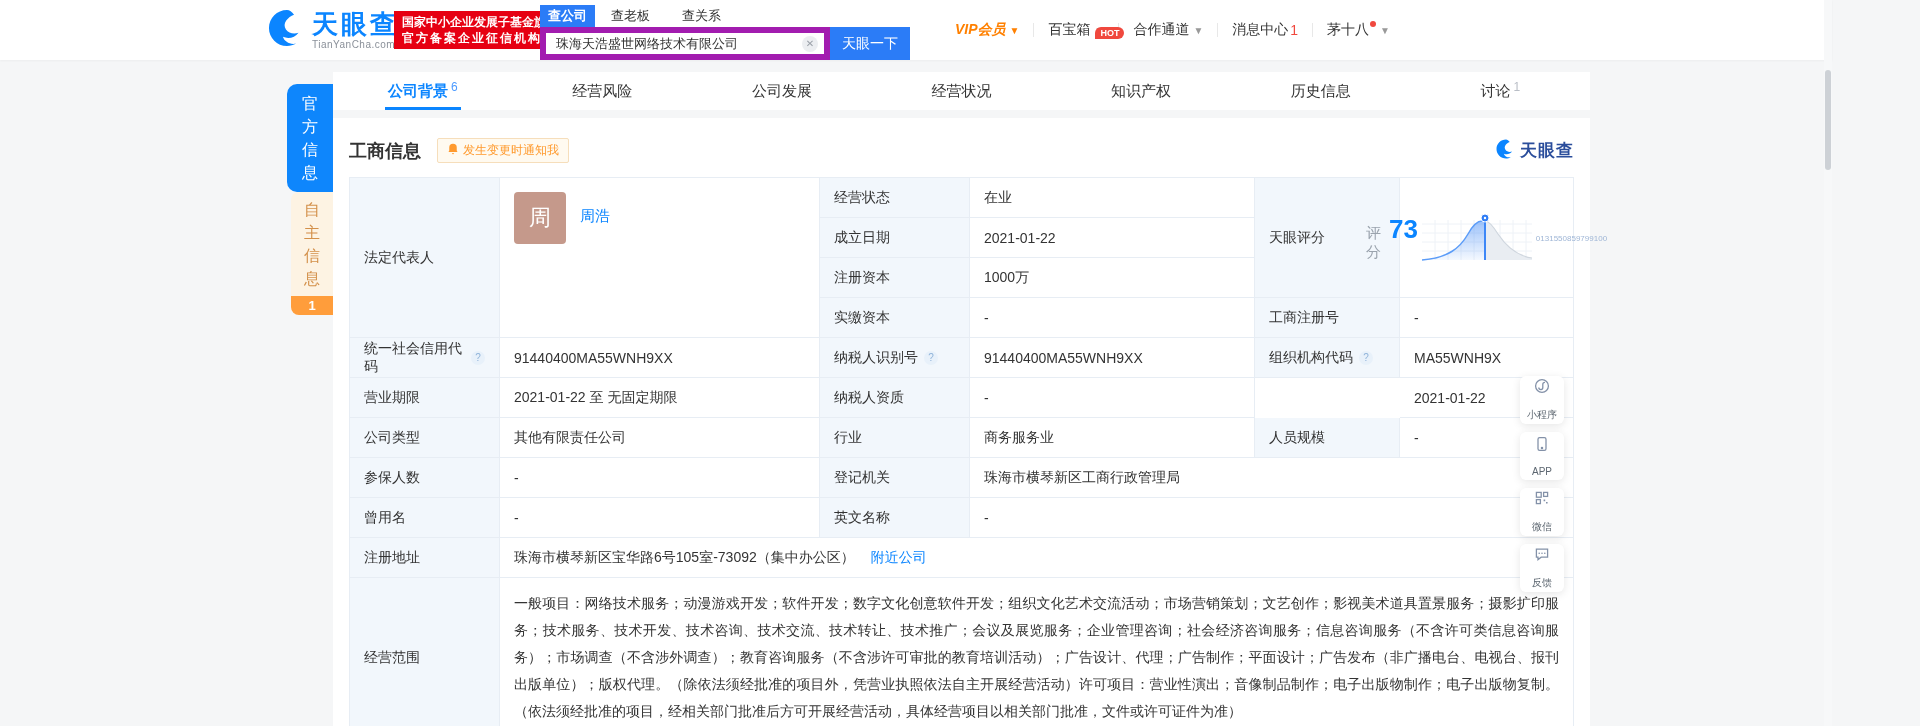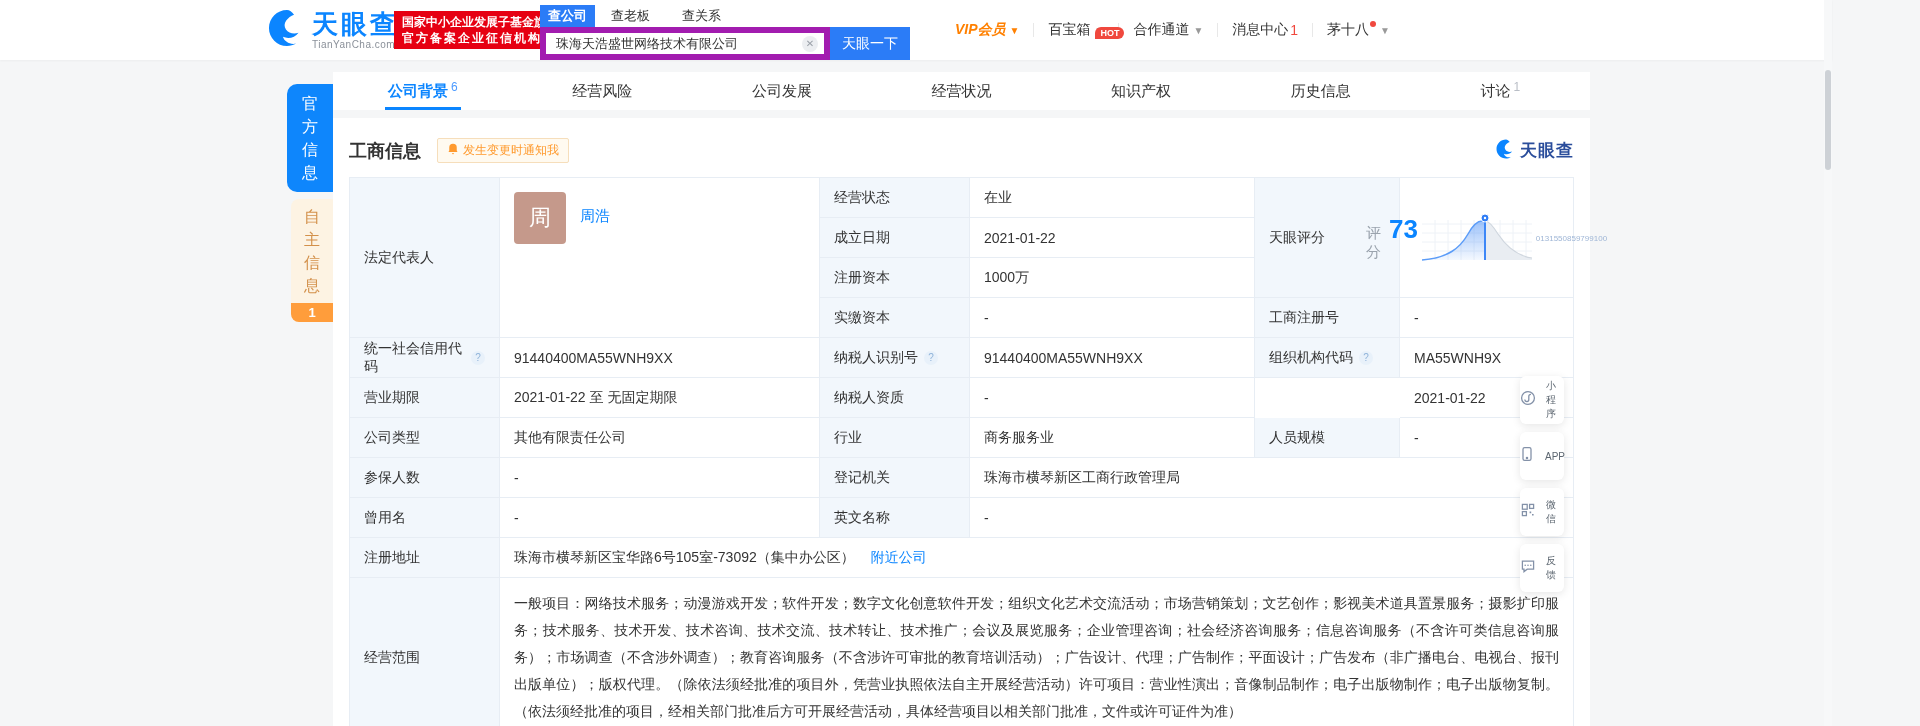--- a/index.html
+++ b/index.html
@@ -52,21 +52,21 @@
   .nav-tab.active .cnt { color:#4d9bff; }
   .nav-tab.active::after { content:""; position:absolute; left:50%; transform:translateX(-50%);
     bottom:0; width:76px; height:3px; background:#0b85ff; }
 
   
   .side-tabs { position:absolute; left:287px; top:84px; width:46px; z-index:6; }
   .side-tab { cursor:pointer; }
   .side-tab-text { width:17px; margin:0 auto; word-break:break-all; text-align:center;
     font-size:16px; line-height:23px; }
   .side-official { background:#0e86fc; color:#fff; border-radius:10px 0 0 10px; padding:8px 0; }
-  .side-self { background:#fdf3e3; color:#d3904a; border-radius:8px 0 0 8px; margin-top:7px;
+  .side-self { background:#fdf3e3; color:#d3904a; border-radius:8px 0 0 8px; margin-top:0;
     width:42px; margin-left:4px; padding-top:6px; }
   .side-self-count { background:#ff9d3b; color:#fff; text-align:center; font-size:13px;
     font-weight:bold; padding:2px 0; margin-top:6px; border-radius:0 0 0 8px; }
 
   
   .card { position:absolute; left:333px; top:118px; width:1257px; min-height:600px; background:#fff;
     padding-bottom:12px; }
   .card-head { display:flex; align-items:center; padding:20px 16px 14px; }
   .card-title { font-size:18px; font-weight:bold; color:#333; }
   .notify-badge { margin-left:16px; display:flex; align-items:center; gap:4px; background:#fffaf0;
@@ -103,21 +103,21 @@
   .score-axis { width:118px; display:flex; justify-content:space-between; font-size:8px;
     color:#9fb6d6; margin-top:1px; }
 
   .scope-cell { align-items:flex-start; padding:12px 14px; line-height:27px; text-align:justify; }
   .addr-cell { gap:16px; }
 
   
   .rail { position:absolute; left:1520px; top:376px; width:44px; display:flex;
     flex-direction:column; gap:8px; z-index:9; }
   .rail-item { background:#fff; border-radius:6px; box-shadow:0 2px 8px rgba(0,0,0,.10);
-    height:48px; display:flex; flex-direction:row; align-items:center; justify-content:center;
+    height:48px; display:flex; flex-direction:column; align-items:center; justify-content:center;
     gap:10px; cursor:pointer; }
   .rail-label { font-size:10px; color:#5c6670; }
 
   
   .scrollbar { position:absolute; right:0; top:0; width:8px; height:726px; background:#f7f8f9; z-index:10; }
   .scroll-thumb { position:absolute; right:1px; top:70px; width:6px; height:100px;
     background:#cdd1d6; border-radius:3px; cursor:pointer; }
 </style>
 </head>
 <body>

